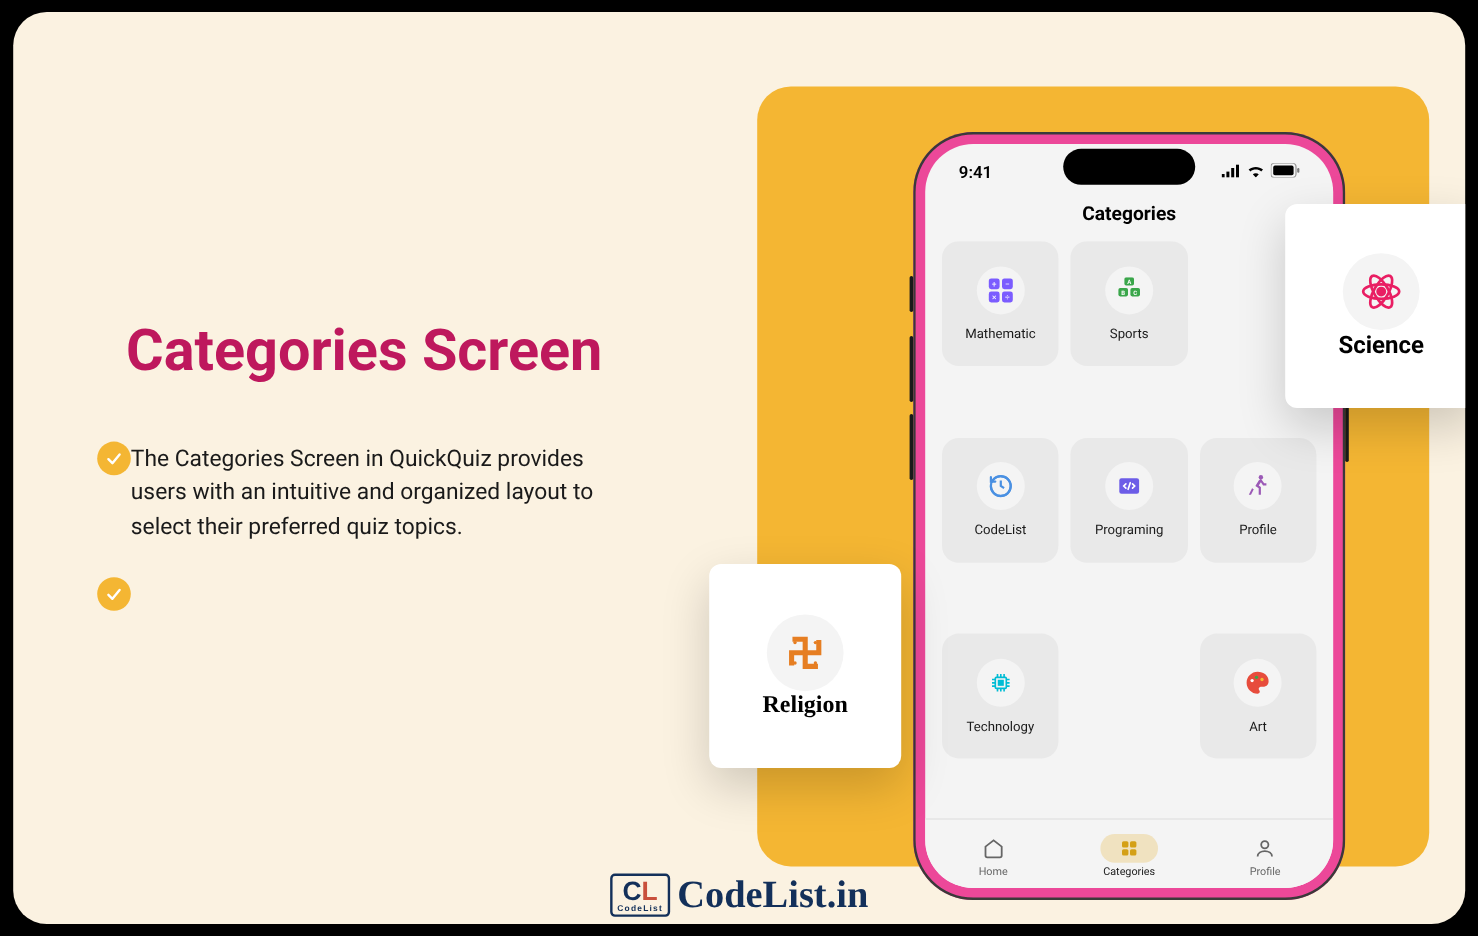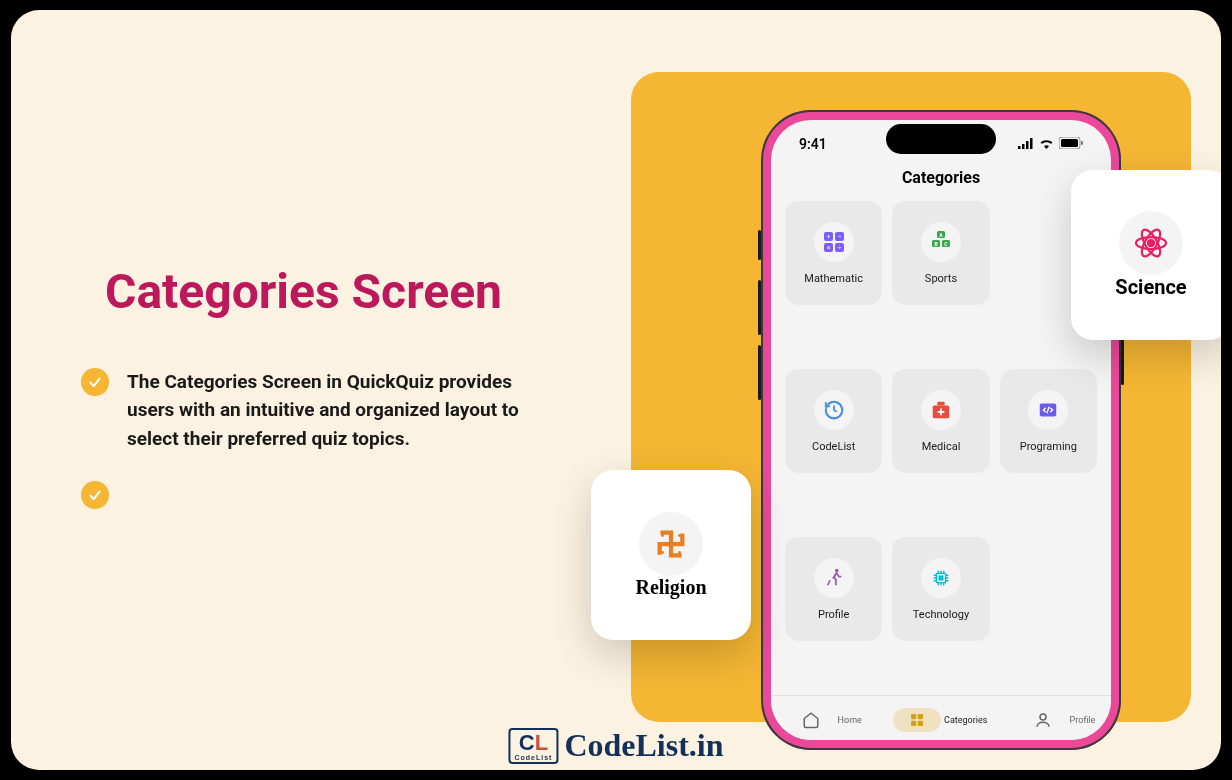--- a/index.html
+++ b/index.html
@@ -31,23 +31,21 @@
 .title {
   font-size: 48px;
   font-weight: 700;
   color: #be185d;
   margin-bottom: 48px;
   margin-left: 24px;
 }
 .bullets { list-style: none; }
 .bullets li {
   display: flex;
-  gap: 18px;
   margin-bottom: 28px;
-  font-weight: bold;
 }
 .check {
   flex-shrink: 0;
   width: 28px; height: 28px;
   border-radius: 50%;
   background: #f4b633;
   display: flex;
   align-items: center;
   justify-content: center;
 }
@@ -168,21 +166,21 @@
 .bottom-nav {
   display: flex;
   justify-content: space-around;
   align-items: center;
   padding: 12px 0 8px;
   background: #f4f4f4;
   border-top: 1px solid #e0e0e0;
 }
 .nav-item {
   display: flex;
-  flex-direction: row;
+  flex-direction: column;
   align-items: center;
   gap: 3px;
   font-size: 9px;
   color: #666;
 }
 .nav-item.active { color: #1a1a1a; }
 .nav-item.active .nav-icon {
   background: #f0e2c0;
   padding: 4px 16px;
   border-radius: 16px;
@@ -194,21 +192,21 @@
   align-items: center;
   justify-content: center;
 }
 
 
 .callout {
   position: absolute;
   width: 160px;
   height: 170px;
   background: #fff;
-  border-radius: 22px;
+  border-radius: 10px;
   box-shadow: 0 15px 40px rgba(0,0,0,0.18);
   display: flex;
   flex-direction: column;
   align-items: center;
   justify-content: center;
   z-index: 10;
 }
 .callout-icon {
   width: 64px; height: 64px;
   border-radius: 50%;
@@ -358,30 +356,20 @@
                   <path d="M12 7v5l3 2"></path>
                   <path d="M3 12a9 9 0 1 0 2-5.5" stroke-linecap="round"></path>
                   <path d="M3 4v4h4" stroke-linecap="round"></path>
                 </svg>
             </div>
             <span class="cat-label">CodeList</span>
           </div>
           <div class="cat-tile">
             <div class="cat-icon-wrap">
               <svg width="22" height="22" viewBox="0 0 24 24">
-                  <rect x="3" y="7" width="18" height="14" rx="2" fill="#e74c3c"></rect>
-                  <rect x="8" y="3" width="8" height="4" rx="1" fill="#e74c3c"></rect>
-                  <path d="M12 11v6M9 14h6" stroke="#fff" stroke-width="2" stroke-linecap="round"></path>
-                </svg>
-            </div>
-            <span class="cat-label">Medical</span>
-          </div>
-          <div class="cat-tile">
-            <div class="cat-icon-wrap">
-              <svg width="22" height="22" viewBox="0 0 24 24">
                   <rect x="3" y="5" width="18" height="14" rx="2" fill="#6c5ce7"></rect>
                   <path d="M9 10l-2 2 2 2M15 10l2 2-2 2M13 9l-2 6" stroke="#fff" stroke-width="1.5" stroke-linecap="round" fill="none"></path>
                 </svg>
             </div>
             <span class="cat-label">Programing</span>
           </div>
 
           <div class="cat-tile">
             <div class="cat-icon-wrap">
               <svg width="22" height="22" viewBox="0 0 24 24" fill="#9b59b6">
@@ -399,20 +387,31 @@
                   <rect x="10" y="10" width="4" height="4" fill="#00bcd4"></rect>
                   <path d="M9 4v3M12 4v3M15 4v3M9 17v3M12 17v3M15 17v3M4 9h3M4 12h3M4 15h3M17 9h3M17 12h3M17 15h3"></path>
                 </svg>
             </div>
             <span class="cat-label">Technology</span>
           </div>
 
           <div class="cat-tile" style="visibility:hidden">
             <div class="cat-icon-wrap"></div>
             <span class="cat-label">Religion</span>
+          </div>
+          <div class="cat-tile">
+            <div class="cat-icon-wrap">
+              <svg width="22" height="22" viewBox="0 0 24 24" fill="#e74c3c">
+                  <path d="M12 2C6.5 2 2 6.5 2 12s4.5 10 10 10c1 0 2-.8 2-2 0-.5-.2-1-.5-1.3-.3-.4-.5-.8-.5-1.2 0-1 .8-2 2-2h2c3 0 5-2 5-5 0-5-4.5-8.5-10-8.5z"></path>
+                  <circle cx="7" cy="10" r="1.5" fill="#fff"></circle>
+                  <circle cx="11" cy="7" r="1.5" fill="#3aa64a"></circle>
+                  <circle cx="16" cy="9" r="1.5" fill="#f4b633"></circle>
+                </svg>
+            </div>
+            <span class="cat-label">Art</span>
           </div>
         </div>
 
         <div class="bottom-nav">
           <div class="nav-item">
             <div class="nav-icon">
               <svg width="18" height="18" viewBox="0 0 24 24" fill="none" stroke="#666" stroke-width="2">
                   <path d="M3 10l9-7 9 7v10a2 2 0 0 1-2 2H5a2 2 0 0 1-2-2V10z"></path>
                 </svg>
             </div>

